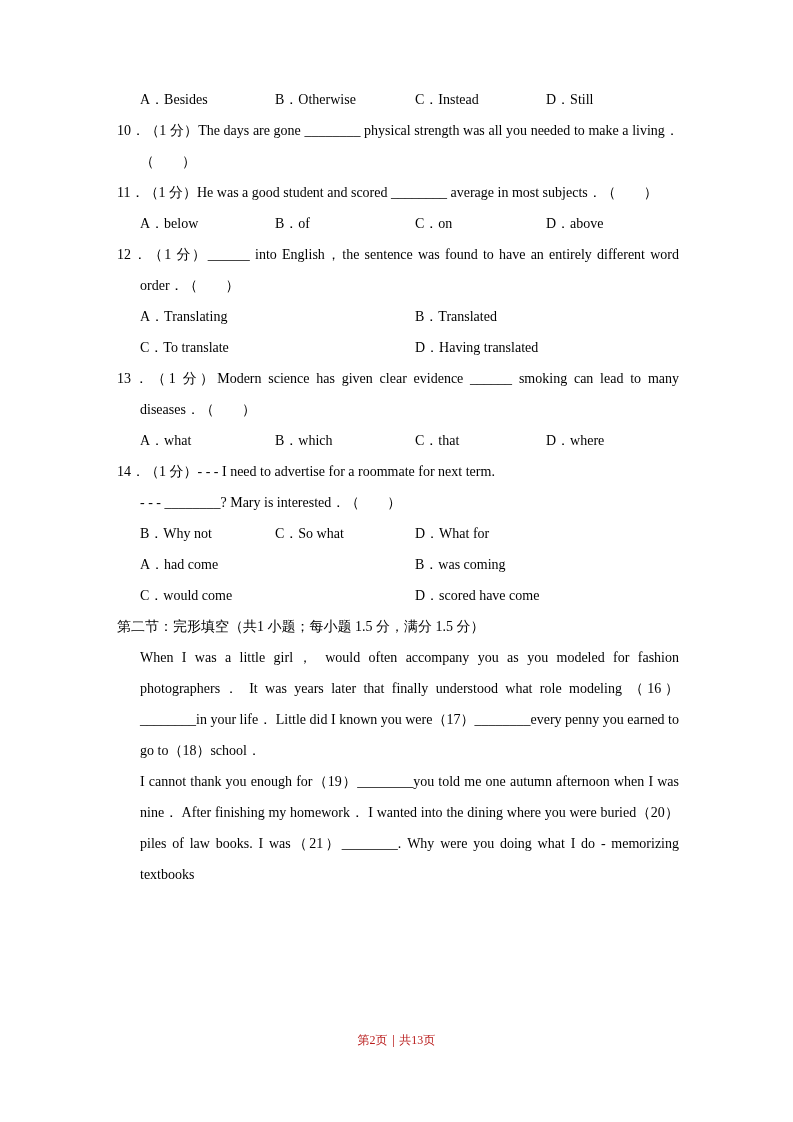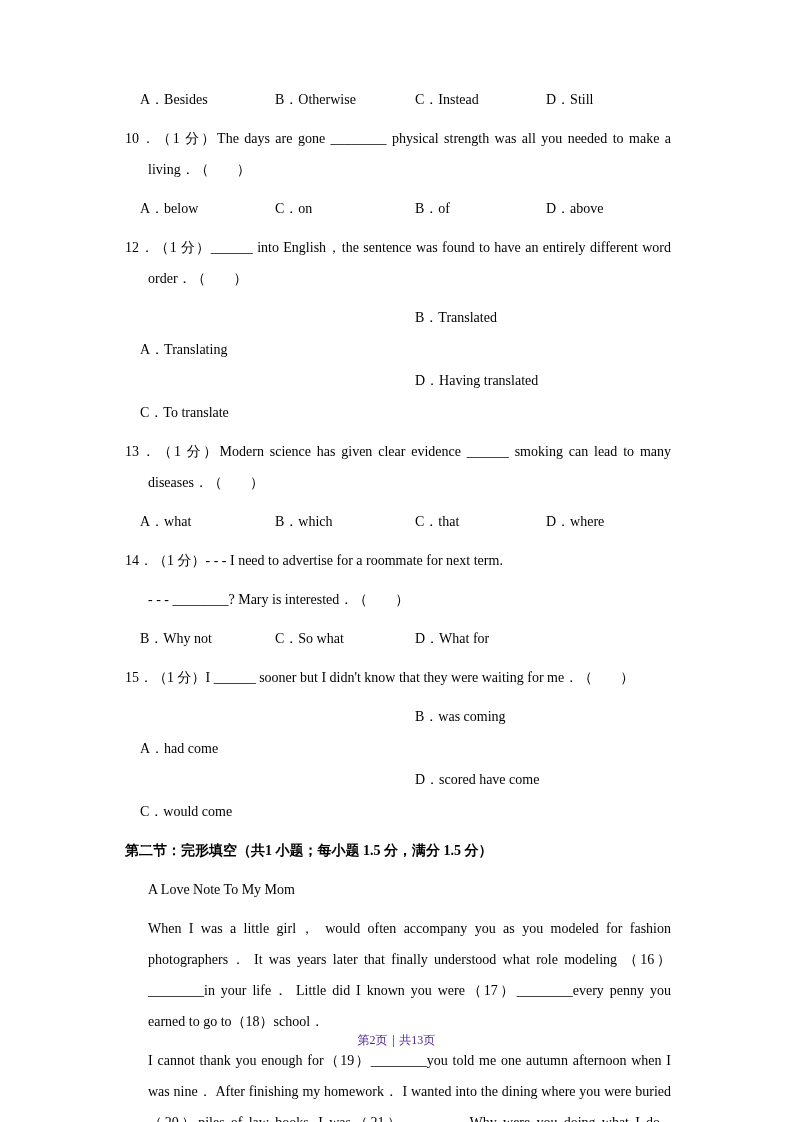--- a/index.html
+++ b/index.html
@@ -13,71 +13,72 @@
     font-size: 14px;
     color: #000000;
   }
   .content {
     position: absolute;
     left: 117px;
     top: 84px;
     width: 562px;
     line-height: 31px;
   }
-  p { margin: 8px; }
+  p { margin: 0; }
   
   .q {
     text-align: justify;
     padding-left: 23px;
     text-indent: -23px;
   }
   
   .indent { padding-left: 23px; }
   .para {
     text-align: justify;
     padding-left: 23px;
   }
   .opt-row { display: flex; padding-left: 23px; }
   .opt { flex: 0 0 auto; white-space: nowrap; }
   .four .opt:nth-child(1) { width: 135px; }
   .four .opt:nth-child(2) { width: 140px; }
   .four .opt:nth-child(3) { width: 131px; }
-  .two  .opt:nth-child(1) { width: 275px; margin-top: 32px; }
+  .two  .opt:nth-child(1) { width: 275px; }
   .section-heading {
-    font-weight: bold;
+    font-weight: normal;
     font-size: 14px;
   }
   .footer {
     position: absolute;
     left: 0;
     top: 1032px;
     width: 100%;
     text-align: center;
     font-size: 12px;
-    color: #4c1d95;
+    color: #b91c1c;
   }
 </style>
 </head>
 <body>
 
 <div class="content">
 
   <div class="opt-row four">
     <span class="opt">A．Besides</span>
     <span class="opt">B．Otherwise</span>
     <span class="opt">C．Instead</span>
     <span class="opt">D．Still</span>
   </div>
 
   <p class="q">10．（1 分）The days are gone ________ physical strength was all you needed to make a living．（　　）</p>
 
+  <p class="q">11．（1 分）He was a good student and scored ________ average in most subjects．（　　）</p>
   <div class="opt-row four">
     <span class="opt">A．below</span>
+    <span class="opt">B．of</span>
     <span class="opt">C．on</span>
-    <span class="opt">B．of</span>
     <span class="opt">D．above</span>
   </div>
 
   <p class="q">12．（1 分）______ into English，the sentence was found to have an entirely different word order．（　　）</p>
   <div class="opt-row two">
     <span class="opt">A．Translating</span>
     <span class="opt">B．Translated</span>
   </div>
   <div class="opt-row two">
     <span class="opt">C．To translate</span>
@@ -93,33 +94,31 @@
   </div>
 
   <p class="q">14．（1 分）- - - I need to advertise for a roommate for next term.</p>
   <p class="indent">- - - ________? Mary is interested．（　　）</p>
   <div class="opt-row four">
     <span class="opt">B．Why not</span>
     <span class="opt">C．So what</span>
     <span class="opt">D．What for</span>
   </div>
 
-  <p class="q">15．（1 分）I ______ sooner but I didn't know that they were waiting for me．（　　）</p>
   <div class="opt-row two">
     <span class="opt">A．had come</span>
     <span class="opt">B．was coming</span>
   </div>
   <div class="opt-row two">
     <span class="opt">C．would come</span>
     <span class="opt">D．scored have come</span>
   </div>
 
   <p class="section-heading">第二节：完形填空（共1 小题；每小题 1.5 分，满分 1.5 分）</p>
 
-  <p class="indent">A Love Note To My Mom</p>
   <p class="para">When I was a little girl， would often accompany you as you modeled for fashion photographers． It was years later that finally understood what role modeling （16）________in your life． Little did I known you were（17）________every penny you earned to go to（18）school．</p>
   <p class="para">I cannot thank you enough for（19）________you told me one autumn afternoon when I was nine． After finishing my homework． I wanted into the dining where you were buried（20）piles of law books. I was（21）________. Why were you doing what I do - memorizing textbooks</p>
 
 </div>
 
 <div class="footer">
   <span>第2页｜共13页</span>
 </div>
 
 </body></html>

